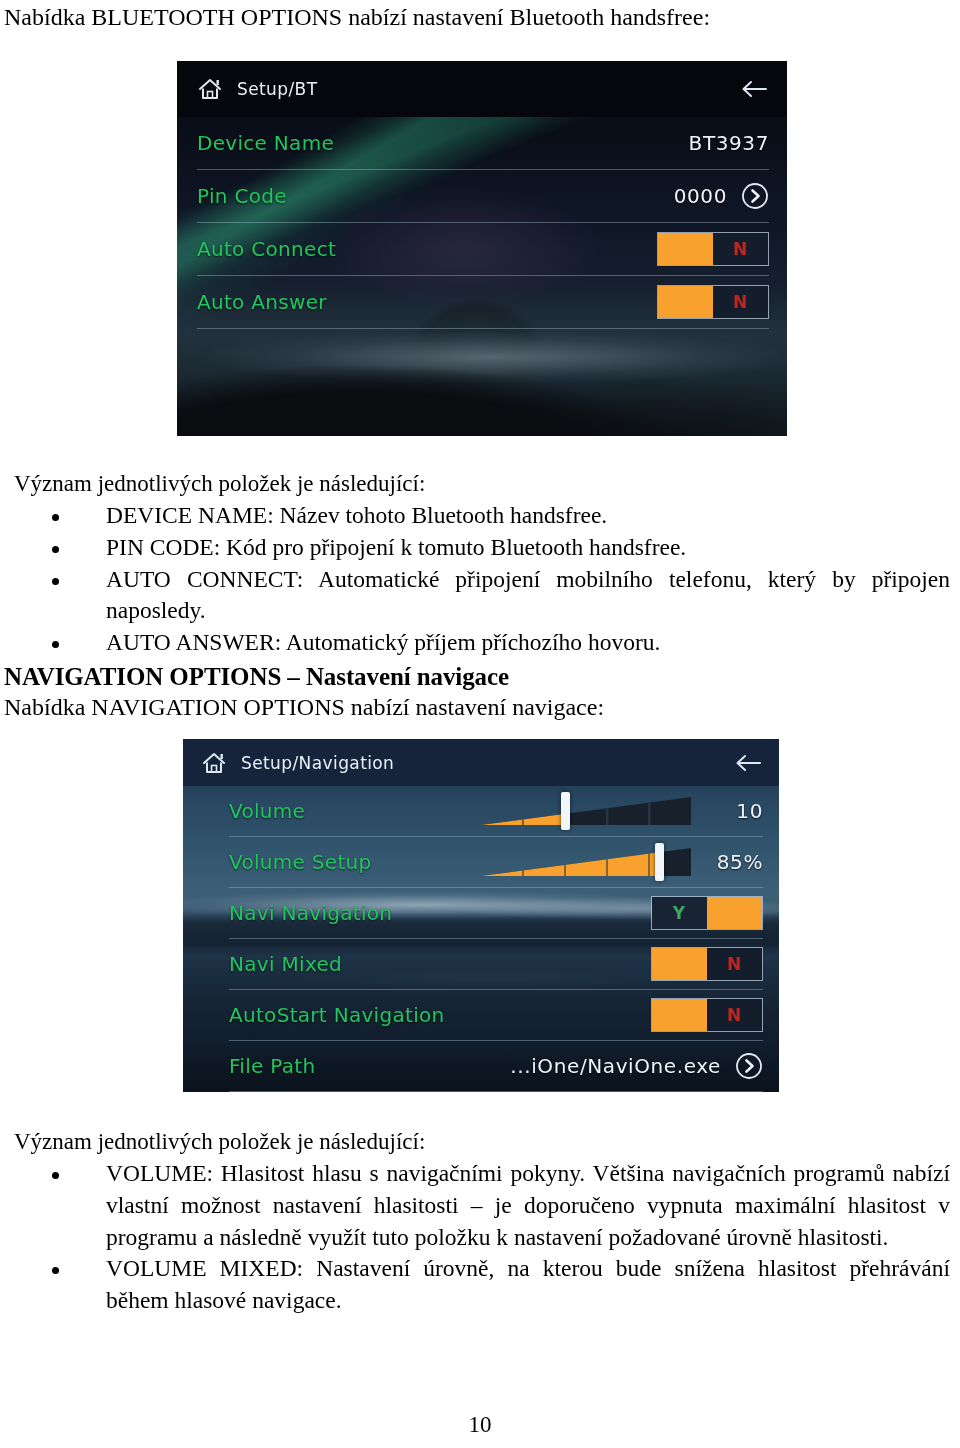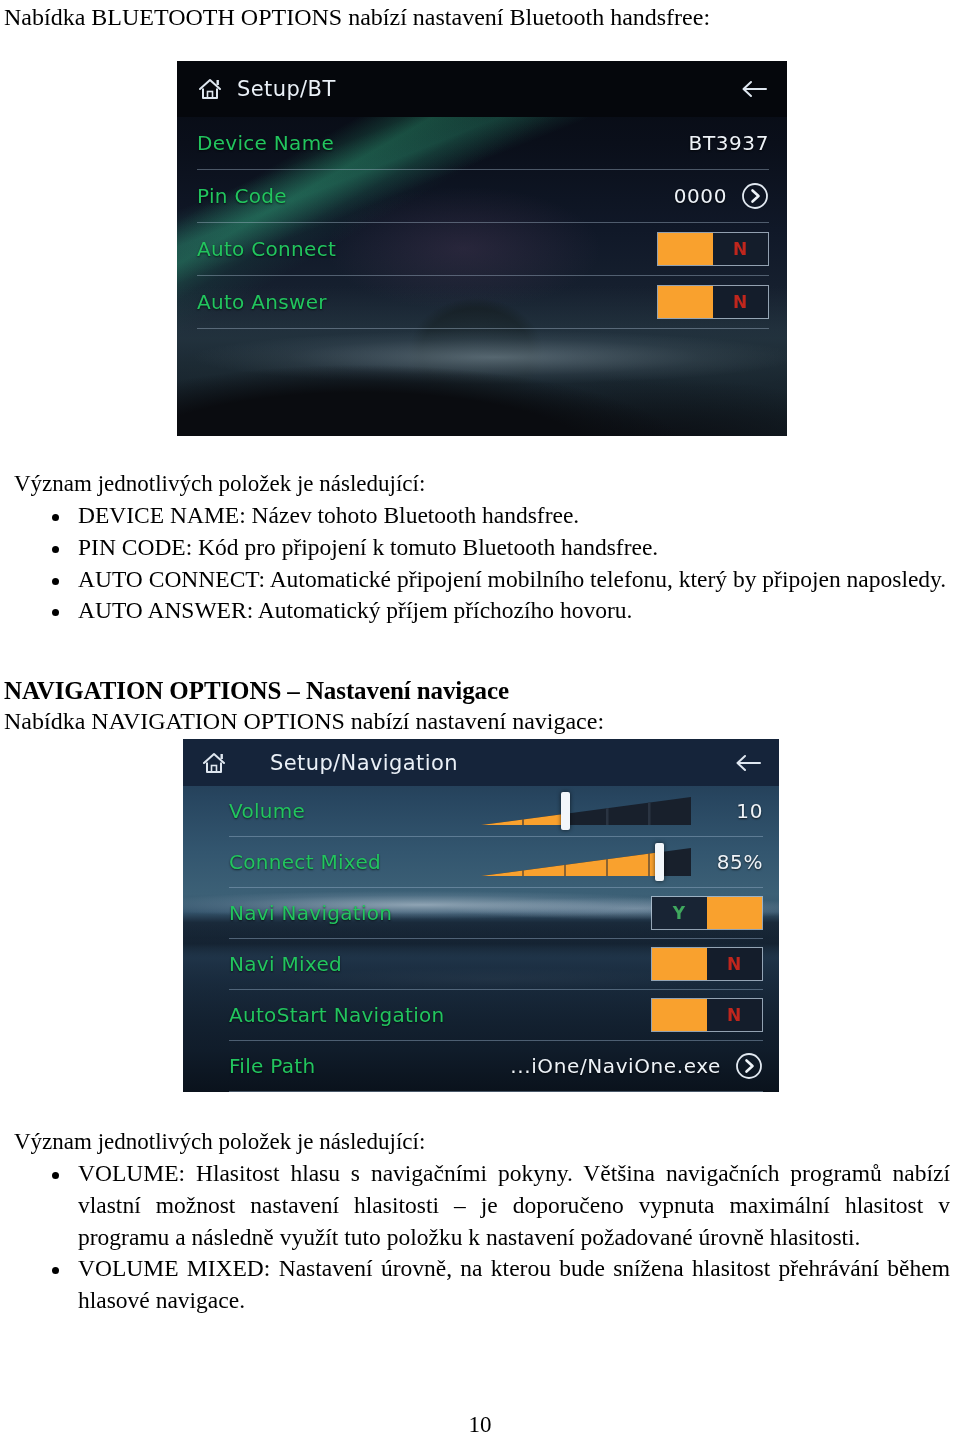--- a/index.html
+++ b/index.html
@@ -43,21 +43,21 @@
   ul.bullets {
     list-style: none;
     margin: 2px 0 0 0;
     padding: 0;
   }
   ul.bullets > li {
     position: relative;
     font-size: 23.5px;
     line-height: 1.36;
     margin: 0 0 0 0;
-    padding-left: 78px;
+    padding-left: 106px;
     padding-right: 10px;
     text-align: justify;
   }
   ul.bullets > li::before {
     content: "";
     position: absolute;
     left: 52px;
     top: 14px;
     width: 7px;
     height: 7px;
@@ -155,33 +155,32 @@
       radial-gradient(ellipse 45% 4% at 52% 68%, rgba(150,170,190,0.16) 0%, rgba(0,0,0,0) 80%),
       
       linear-gradient(to bottom, #1d3146 0%, #27455f 16%, #33566f 32%, #3c6076 44%, #2e4a63 54%, #1e3349 68%, #142232 84%, #0c1622 100%);
   }
   #screen-nav .titlebar {
     height: 47px;
     background: #15243a;
     display: flex;
     align-items: center;
     padding: 0 16px 0 18px;
-    gap: 29px;
   }
   #screen-nav .rowlist { padding: 0 16px 0 18px; margin-left: 28px; }
   #screen-nav .row { height: 50px; }
   #screen-nav .row + .row { border-top: 1px solid rgba(150,175,200,0.45); }
   #screen-nav .rowlist .row:last-child { border-bottom: 1px solid rgba(150,175,200,0.45); }
 
   
   .titlebar .home-icon {
     width: 26px; height: 26px; margin-right: 14px; flex: none;
   }
   .titlebar .title {
-    font-size: 21px;
+    font-size: 17px;
     letter-spacing: 0.4px;
     color: #eaf0f7;
     white-space: nowrap;
   }
   .titlebar .back-icon {
     margin-left: auto;
     width: 30px; height: 22px;
     flex: none;
   }
   .row {
@@ -331,21 +330,21 @@
   <div style="position:absolute; left:0; top:460px; width:960px;">
     <p class="doc-lead">Význam jednotlivých položek je následující:</p>
     <ul class="bullets">
       <li>DEVICE NAME: Název tohoto Bluetooth handsfree.</li>
       <li>PIN CODE: Kód pro připojení k tomuto Bluetooth handsfree.</li>
       <li>AUTO CONNECT: Automatické připojení mobilního telefonu, který by připojen naposledy.</li>
       <li>AUTO ANSWER: Automatický příjem příchozího hovoru.</li>
     </ul>
   </div>
 
-  <div style="position:absolute; left:0; top:667px; width:960px;">
+  <div style="position:absolute; left:0; top:653px; width:960px;">
     <h1 class="doc-h1">NAVIGATION OPTIONS – Nastavení navigace</h1>
     <p class="doc-p">Nabídka NAVIGATION OPTIONS nabízí nastavení navigace:</p>
   </div>
 
   <div class="device" id="screen-nav">
     <div class="bg"></div>
     <div class="content">
 
       <div class="titlebar">
         <span class="home-icon">
@@ -387,21 +386,21 @@
                   <rect x="167" y="0" width="2.5" height="32" fill="#2a3442"></rect>
                 </g>
               </svg>
             </span>
             <span class="knob" style="left:80px;"></span>
           </span>
           <span class="value val-right">10</span>
         </div>
 
         <div class="row">
-          <span class="label">Connect Mixed</span>
+          <span class="label">Volume Setup</span>
           <span class="spacer"></span>
           <span class="slider">
             <span class="track">
               <svg viewBox="0 0 210 32" width="210" height="32" preserveAspectRatio="none">
                 <defs>
                   <clipPath id="wedge2">
                       <polygon points="0,30 210,2 210,30"></polygon>
                     </clipPath>
                 </defs>
                 <g clip-path="url(#wedge2)">

